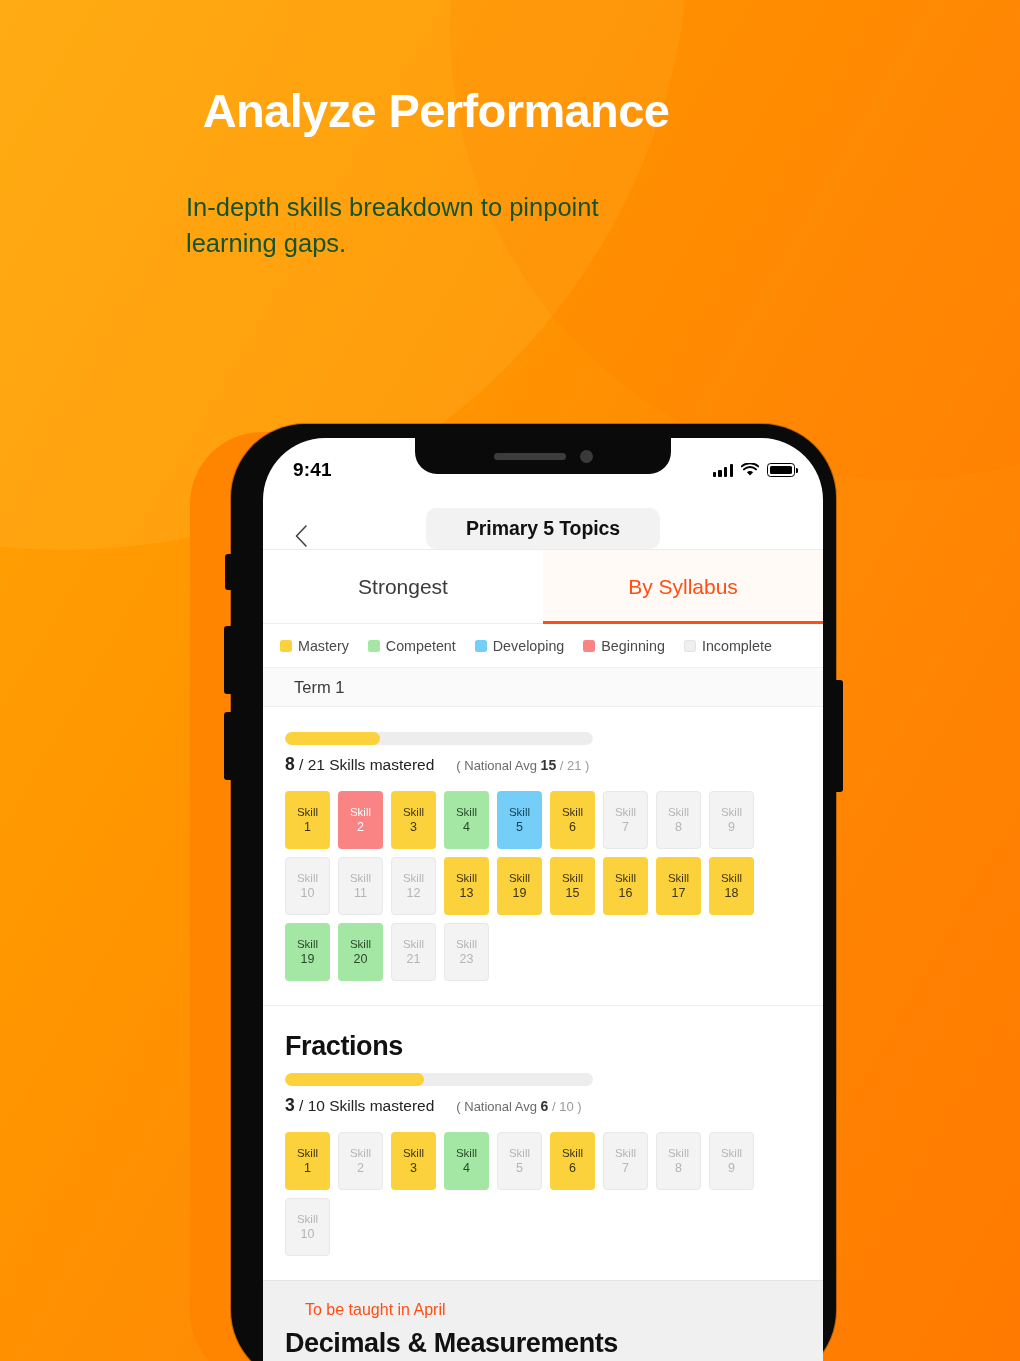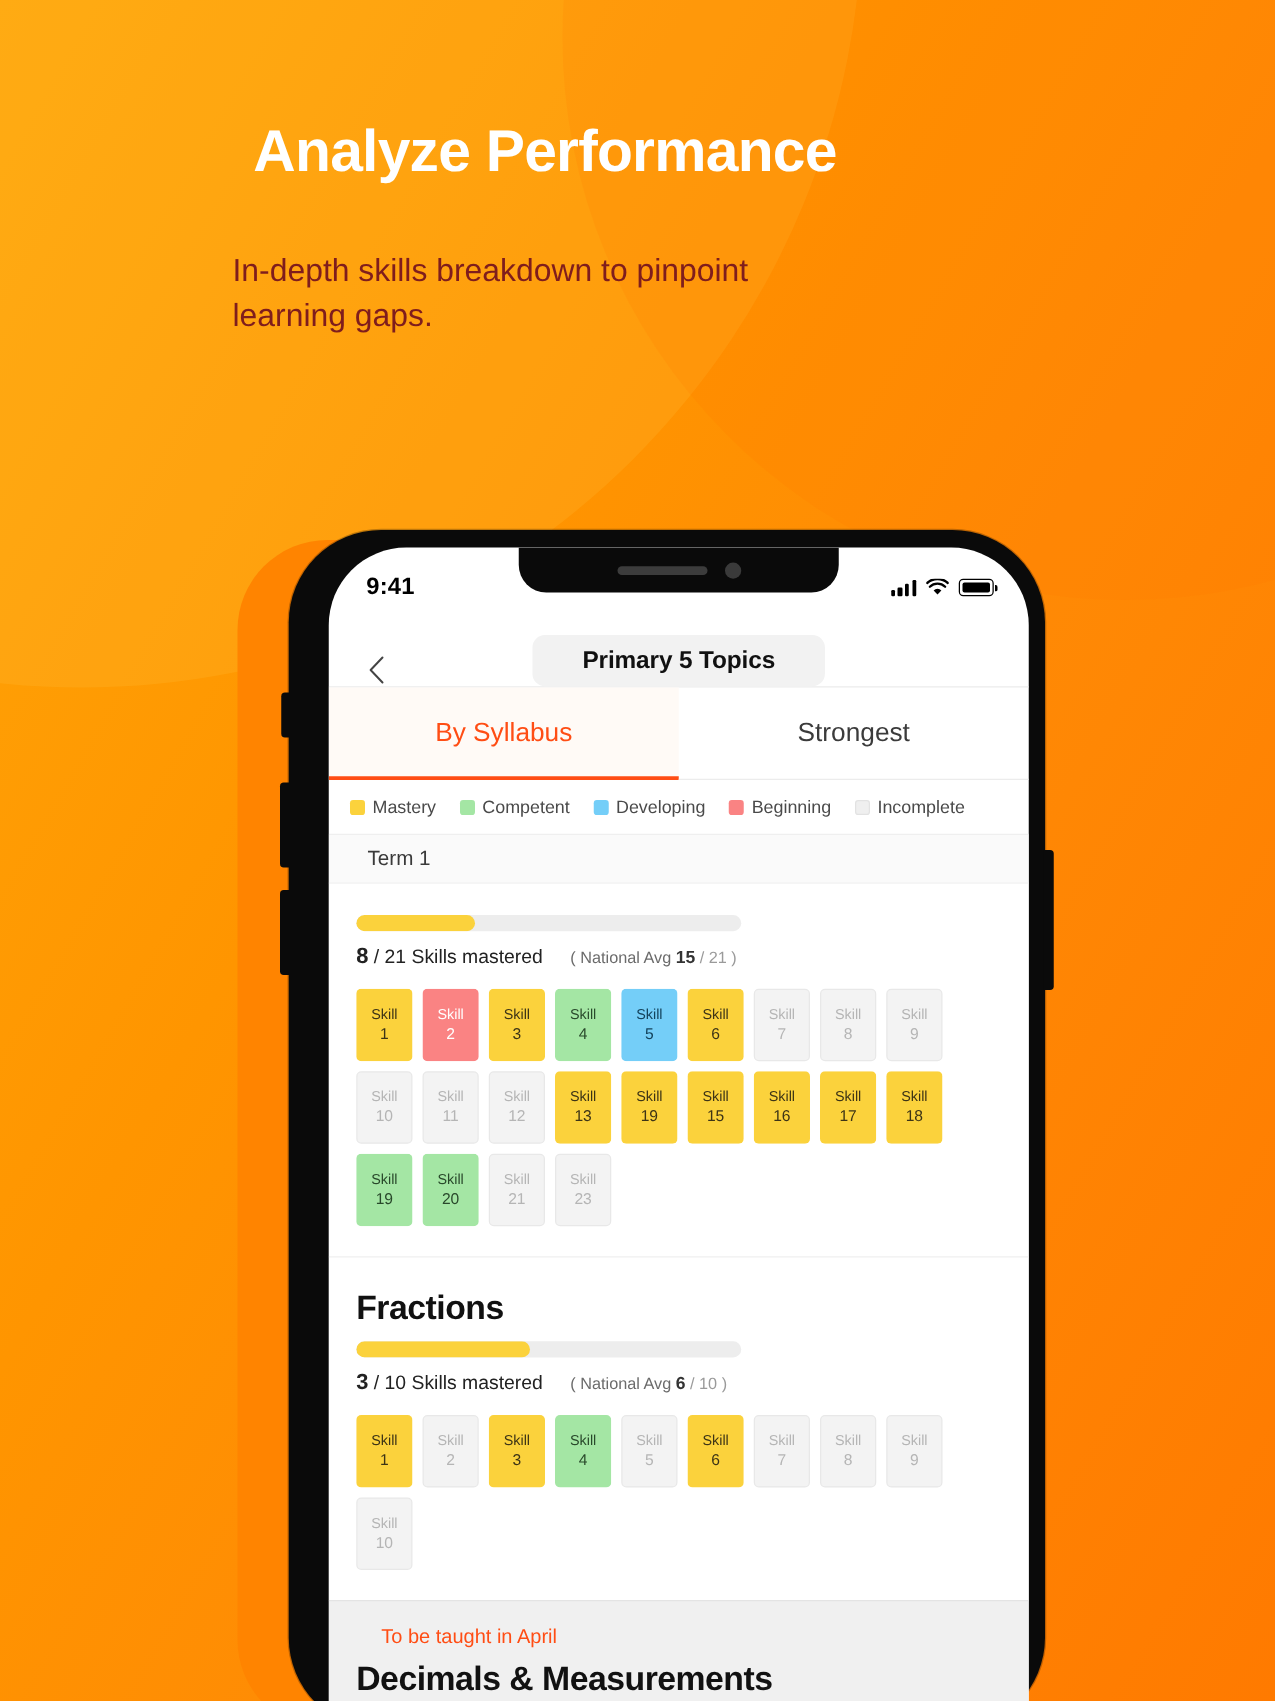--- a/index.html
+++ b/index.html
@@ -35,38 +35,38 @@
     height: 900px;
     border-radius: 50%;
     right: -330px;
     top: -420px;
     background: rgba(255, 120, 0, 0.16);
   }
 
   
   #promo-copy {
     position: absolute;
-    top: 95px;
+    top: 85px;
     left: 0;
     width: 872px;
     text-align: center;
     z-index: 5;
   }
   #promo-title {
     color: #FFFFFF;
     font-size: 47px;
     font-weight: bold;
     letter-spacing: -0.6px;
     line-height: 1.1;
   }
   #promo-sub {
     margin: 52px auto 0;
     width: 500px;
     text-align: left;
-    color: #7f1d1d;
+    color: #14532d;
     font-size: 25.5px;
     line-height: 1.42;
     font-weight: 400;
   }
 
   
   #phone-wrap {
     position: absolute;
     left: 212px;
     top: 424px;
@@ -409,22 +409,22 @@
       </div>
 
       <div id="nav-bar">
         <svg id="back-chevron" viewBox="0 0 26 26">
           <path d="M17 3 L7.5 13 L17 23" stroke="#444" stroke-width="1.6" fill="none" stroke-linecap="round" stroke-linejoin="round"></path>
         </svg>
         <div id="title-pill">Primary 5 Topics</div>
       </div>
 
       <div id="tabs">
+        <div class="tab">Strongest</div>
         <div class="tab active">By Syllabus</div>
-        <div class="tab">Strongest</div>
       </div>
 
       <div id="legend">
         <div class="legend-item">
           <span class="legend-swatch" style="background:#FBD23C"></span>
           <span>Mastery</span>
         </div>
         <div class="legend-item">
           <span class="legend-swatch" style="background:#A4E6A4"></span>
           <span>Competent</span>

